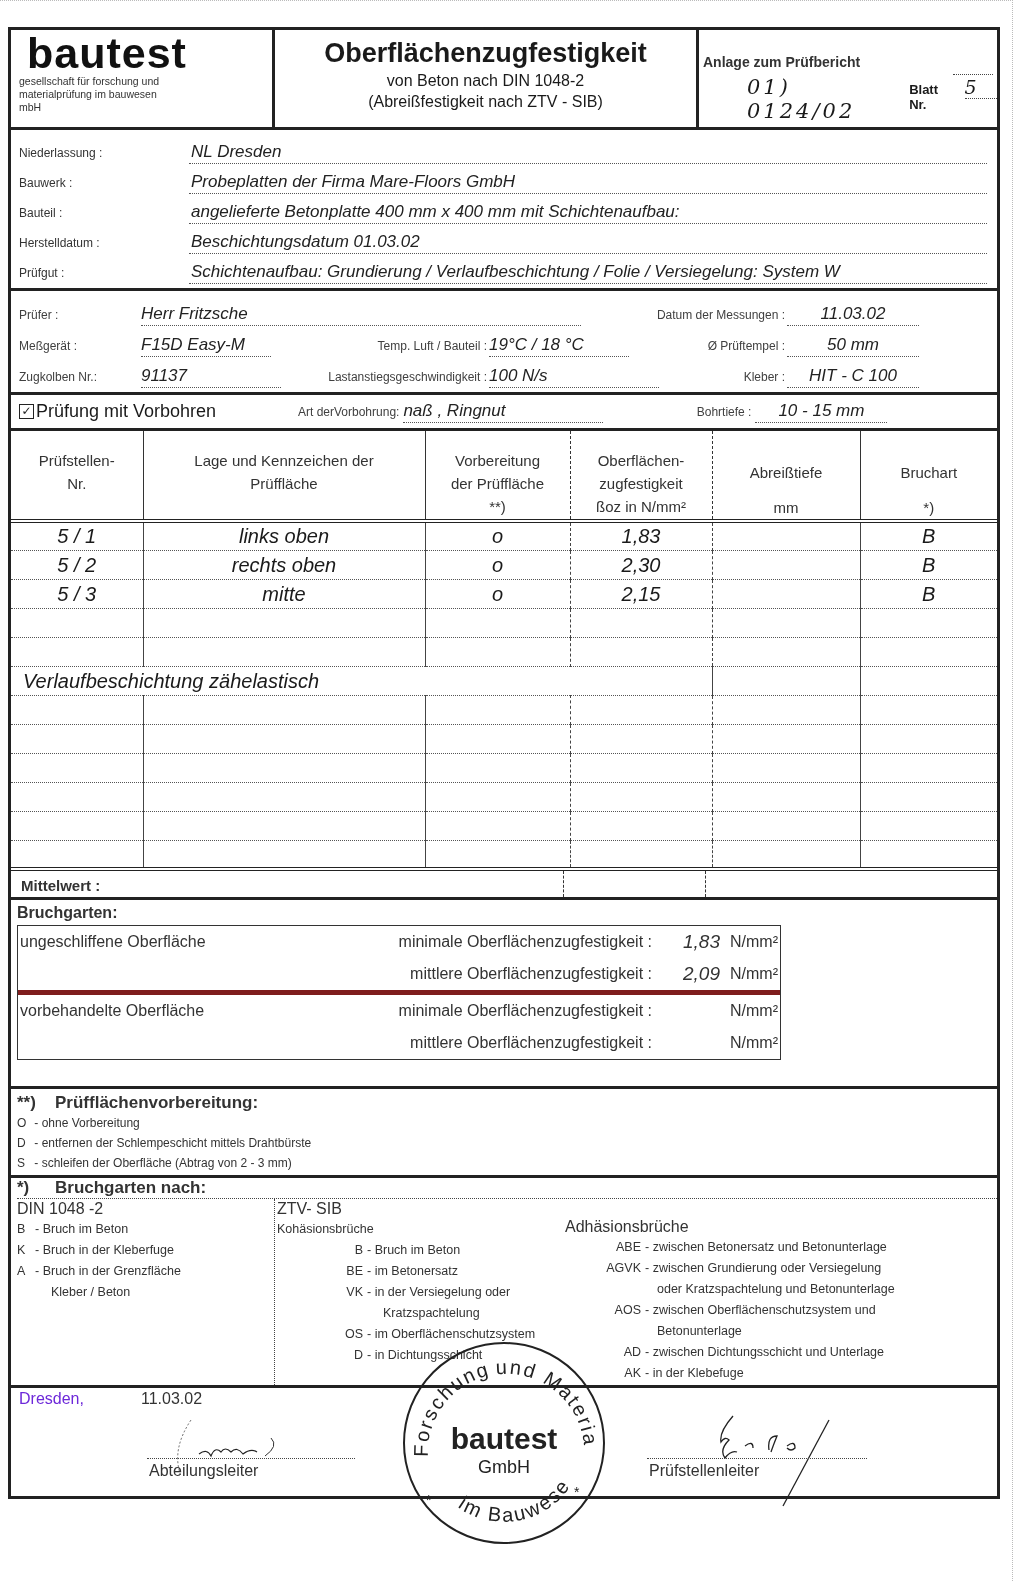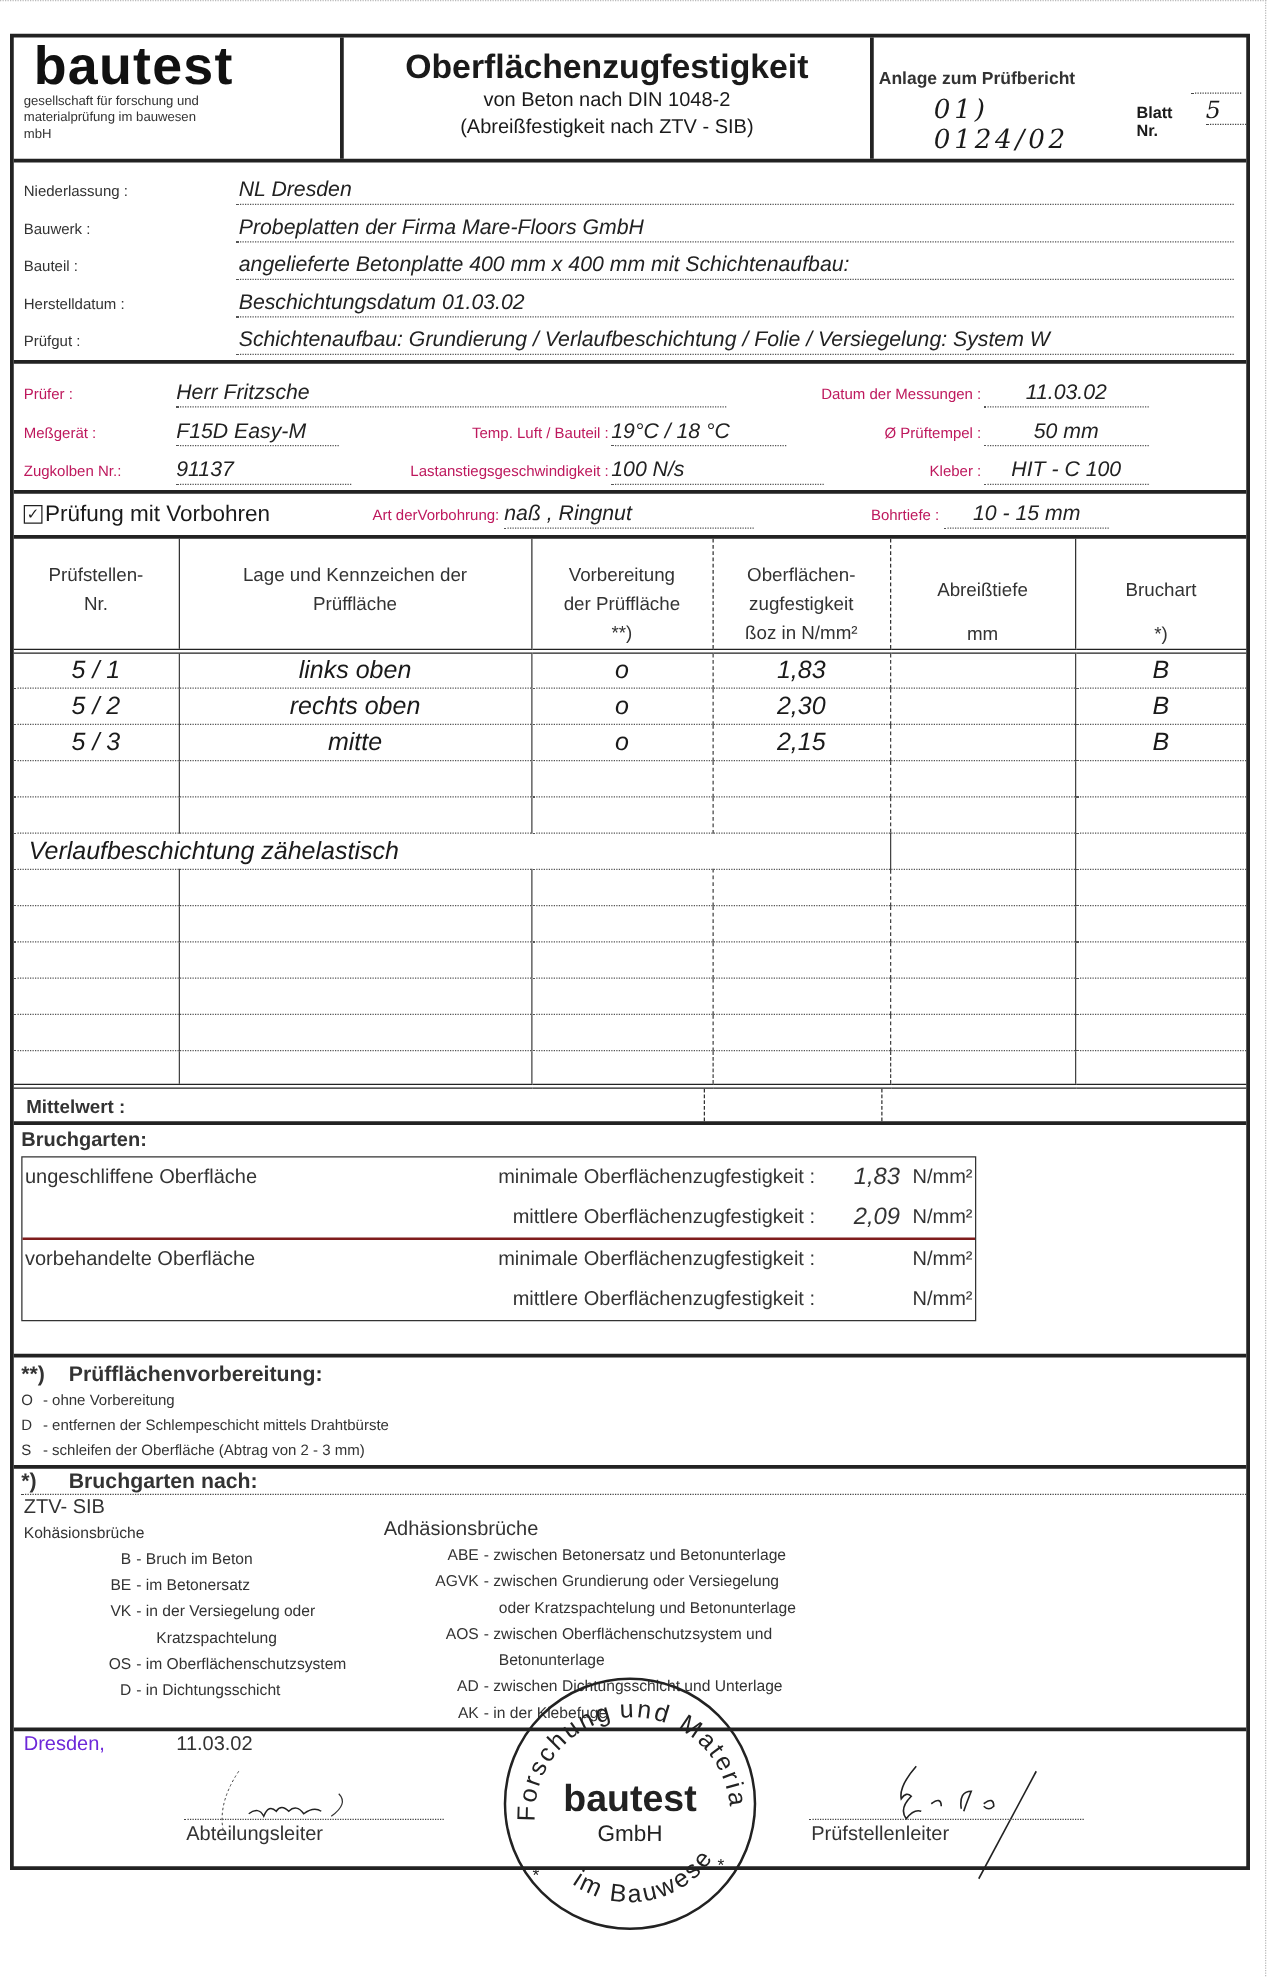--- a/index.html
+++ b/index.html
@@ -25,42 +25,42 @@
   .blatt { font-size: 13px; font-weight: bold; }
   .blatt-val { font-family: "DejaVu Serif", serif; font-style: italic; font-size: 19px; border-bottom: 1px dotted #444; width: 34px; display: inline-block; }
   
   .info { flex-direction: column; padding: 4px 10px 4px 8px; }
   .info-line { display: flex; align-items: flex-end; height: 30px; gap: 48px; }
   .info-label { width: 122px; font-size: 12px; color: #333; padding-bottom: 4px; }
   .info-value { flex: 1; font-size: 17px; border-bottom: 1px dotted #555; padding-bottom: 1px; padding-left: 2px; }
   
   .pruef { flex-direction: column; padding: 4px 10px 4px 8px; }
   .pline { display: flex; align-items: flex-end; height: 31px; }
-  .plabel { font-size: 12px; color: #be185d; padding-bottom: 4px; white-space: nowrap; }
+  .plabel { font-size: 12px; color: #404040; padding-bottom: 4px; white-space: nowrap; }
   .pval { font-size: 17px; border-bottom: 1px dotted #555; padding-bottom: 1px; }
   .vorb { height: 36px; align-items: center; padding: 0 10px 0 8px; }
   .chk { width: 15px; height: 15px; border: 1.5px solid #222; font-size: 12px; line-height: 12px; text-align: center; margin-right: 2px; }
   .vorb-label { font-size: 18px; }
   
   table.grid { width: 100%; border-collapse: collapse; }
   .grid th { font-weight: normal; font-size: 15px; color: #333; vertical-align: top; padding-top: 18px; line-height: 23px; height: 88px; border-right: 1px solid #333; border-bottom: 4px double #222; }
   .grid th:last-child, .grid td:last-child { border-right: none; }
   .grid td { height: 29px; border-right: 1px solid #444; border-bottom: 1px dotted #555; font-size: 20px; text-align: center; font-style: italic; line-height: 22px; }
   .grid td.dash { border-right: 1px dashed #444; }
   .grid th.dash { border-right: 1px dashed #333; }
   .grid td.note { text-align: left; padding-left: 12px; font-size: 20px; }
   .grid tr.last td { border-bottom: 4px double #222; }
   .mittel { height: 29px; border-bottom: 3px solid #222; }
   .mittel-label { width: 553px; font-size: 15px; padding: 6px 0 0 10px; font-weight: bold; color: #333; border-right: 1px dashed #333; }
   .mittel-c2 { width: 142px; border-right: 1px dashed #333; }
   
   .ausw { flex-direction: column; padding: 4px 0 26px 6px; border-bottom: 3px solid #222; }
   .ausw-title { font-size: 16px; font-weight: bold; color: #333; margin-bottom: 3px; }
   .ausw-box { width: 764px; border: 1px solid #333; }
-  .ausw-group { border-bottom: 2px solid #7f1d1d; }
+  .ausw-group { border-bottom: 5px solid #7f1d1d; }
   .ausw-group:last-child { border-bottom: none; }
   .ausw-line { display: flex; height: 32px; align-items: center; font-size: 16px; color: #333; }
   .ausw-cat { width: 250px; padding-left: 2px; }
   .ausw-metric { width: 392px; text-align: right; padding-right: 8px; }
   .ausw-val { width: 60px; text-align: right; font-style: italic; font-size: 19px; }
   .ausw-unit { width: 58px; text-align: right; }
   
   .leg1 { flex-direction: column; padding: 4px 6px 2px 6px; }
   .leg-title { font-size: 17px; font-weight: bold; color: #333; }
   .leg-title .mark { display: inline-block; width: 38px; }
@@ -355,20 +355,27 @@
   <div class="row leg1">
     <div class="leg-title"><span class="mark">**)</span><span>Prüfflächenvorbereitung:</span></div>
     <div class="leg-item"><span class="k">O</span> <span>- ohne Vorbereitung</span></div>
     <div class="leg-item"><span class="k">D</span> <span>- entfernen der Schlempeschicht mittels Drahtbürste</span></div>
     <div class="leg-item"><span class="k">S</span> <span>- schleifen der Oberfläche (Abtrag von 2 - 3 mm)</span></div>
   </div>
 
   <div class="row leg2">
     <div class="leg2-head leg-title"><span class="mark">*)</span><span>Bruchgarten nach:</span></div>
     <div class="leg2-body">
+      <div class="col-din">
+        <div class="col-h">DIN 1048 -2</div>
+        <div class="sm"><span class="k" style="display:inline-block;width:18px">B</span><span>- Bruch im Beton</span></div>
+        <div class="sm"><span class="k" style="display:inline-block;width:18px">K</span><span>- Bruch in der Kleberfuge</span></div>
+        <div class="sm"><span class="k" style="display:inline-block;width:18px">A</span><span>- Bruch in der Grenzfläche</span></div>
+        <div class="sm" style="padding-left:34px">Kleber / Beton</div>
+      </div>
       <div class="col-ztv">
         <div class="ztv-left coh">
           <div class="col-h">ZTV- SIB</div>
           <div class="sm">Kohäsionsbrüche</div>
           <div class="sm code-line">
               <span class="c">B</span>
               <span>- Bruch im Beton</span>
             </div>
           <div class="sm code-line">
               <span class="c">BE</span>

